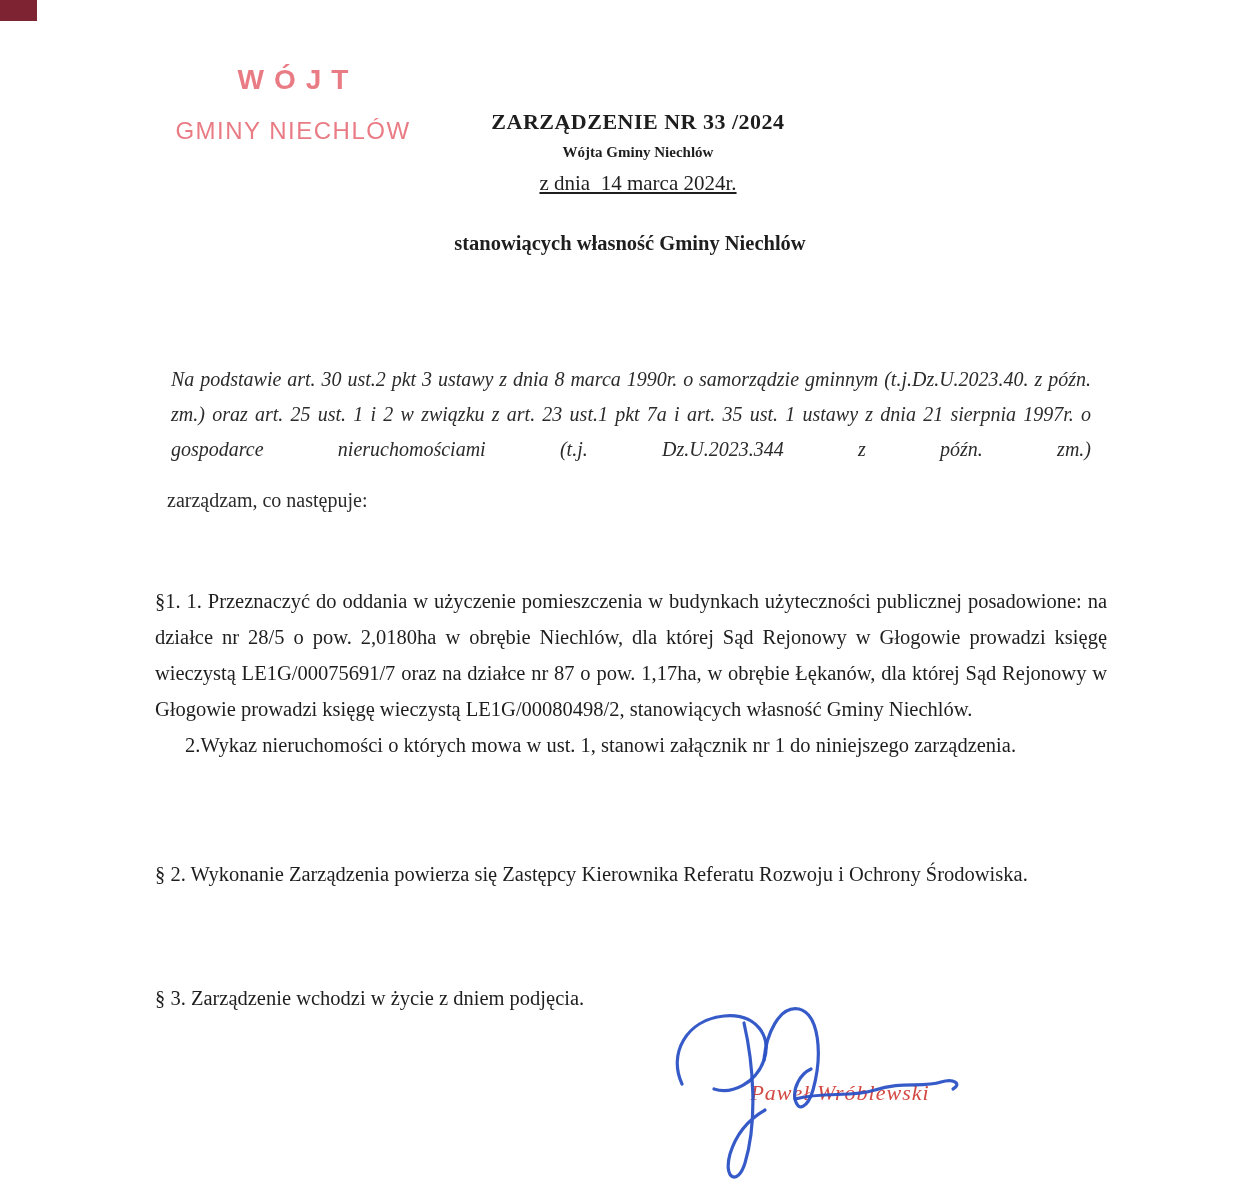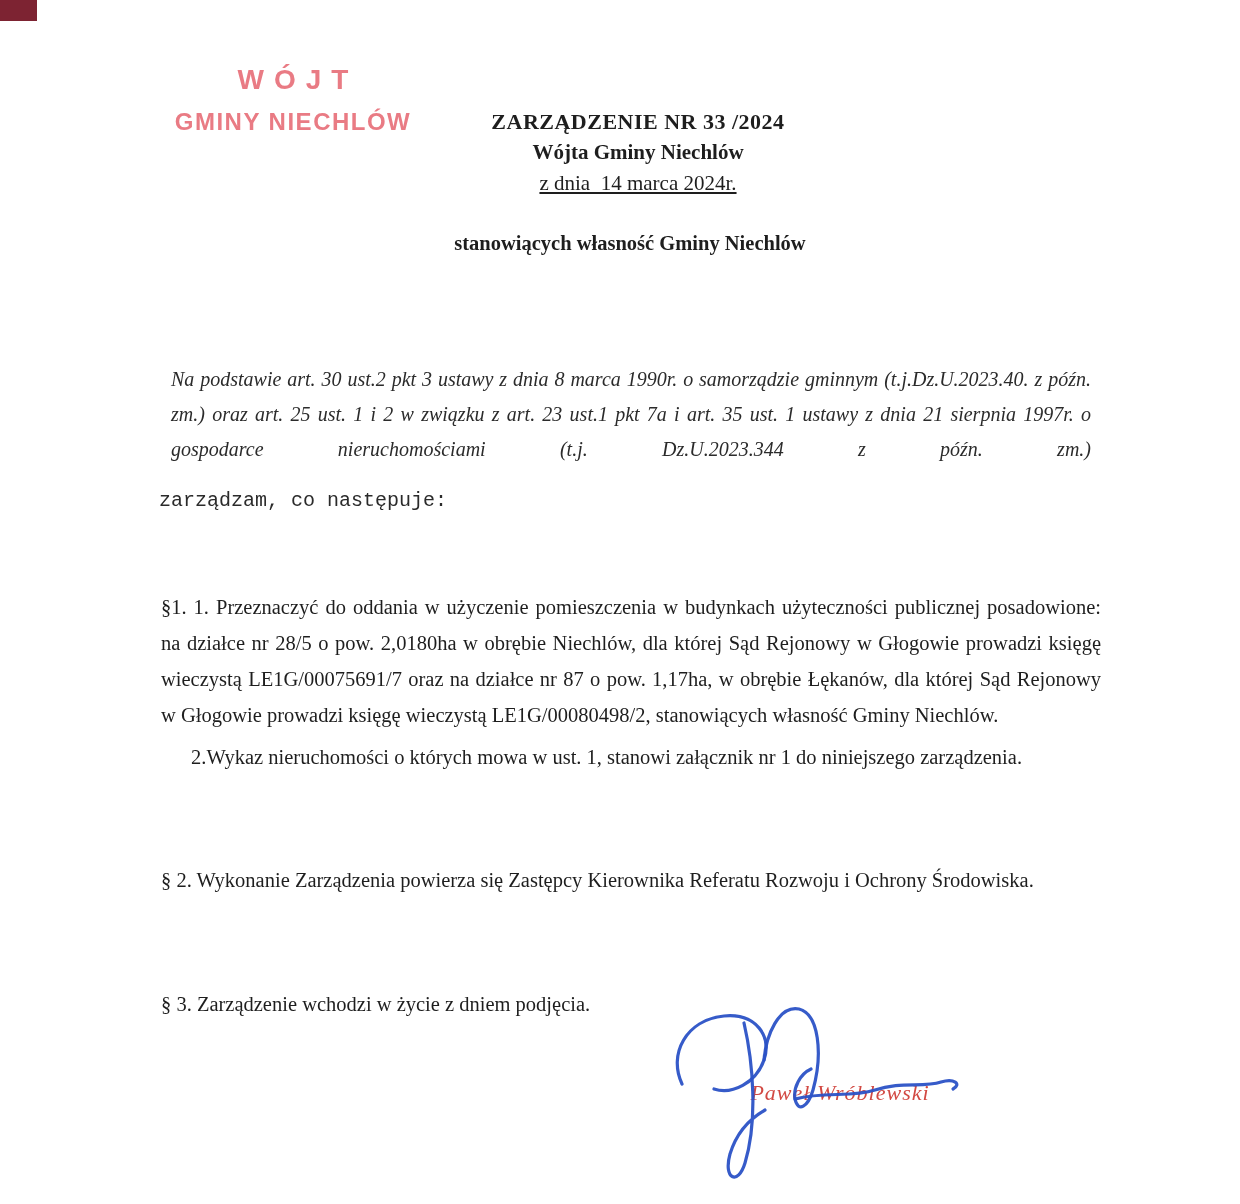--- a/index.html
+++ b/index.html
@@ -36,35 +36,35 @@
     opacity: 0.92;
   }
   .office-stamp .s1 {
     font-size: 28px;
     font-weight: bold;
     letter-spacing: 10px;
     text-indent: 10px;
   }
   .office-stamp .s2 {
     font-size: 24px;
-    font-weight: bold;
+    font-weight: normal;
     letter-spacing: 1.5px;
-    margin-top: 12px;
+    margin-top: 21px;
   }
 
   
   .title-block {
     position: absolute;
     left: 438px; top: 106px;
     width: 400px;
     text-align: center;
     line-height: 31px;
   }
   .title-line1 { font-size: 22px; font-weight: bold; letter-spacing: 0.5px; }
-  .title-line2 { font-size: 21px; font-weight: bold; }
+  .title-line2 { font-size: 15px; font-weight: bold; }
   .title-line3 { font-size: 21px; white-space: pre-wrap; text-decoration: underline; }
 
   
   .subject-block {
     position: absolute;
     left: 150px; top: 228px;
     width: 960px;
     text-align: center;
     font-size: 20.5px;
     font-weight: bold;
@@ -80,35 +80,34 @@
     line-height: 35px;
     color: #2b2b2b;
   }
   .legal-italic {
     font-style: italic;
     text-align: justify;
     text-align-last: justify;
     margin: 16px;
   }
   .legal-closing {
-    margin: 4px;
+    margin: 12px;
     font-style: normal;
-    font-family: Liberation Mono, monospace;
   }
 
   
   .par {
     position: absolute;
     left: 155px;
     width: 952px;
     font-size: 20.5px;
     line-height: 36px;
     text-align: justify;
   }
-  .par p { margin: 6px; }
+  .par p { margin: 0; }
   .par .indent { text-indent: 30px; }
   .par1-block { top: 583px; }
   .par2-block { top: 856px; }
   .par3-block { top: 980px; text-align: left; }
 
   
   .signature-block {
     position: absolute;
     left: 670px; top: 1036px;
     width: 340px;

